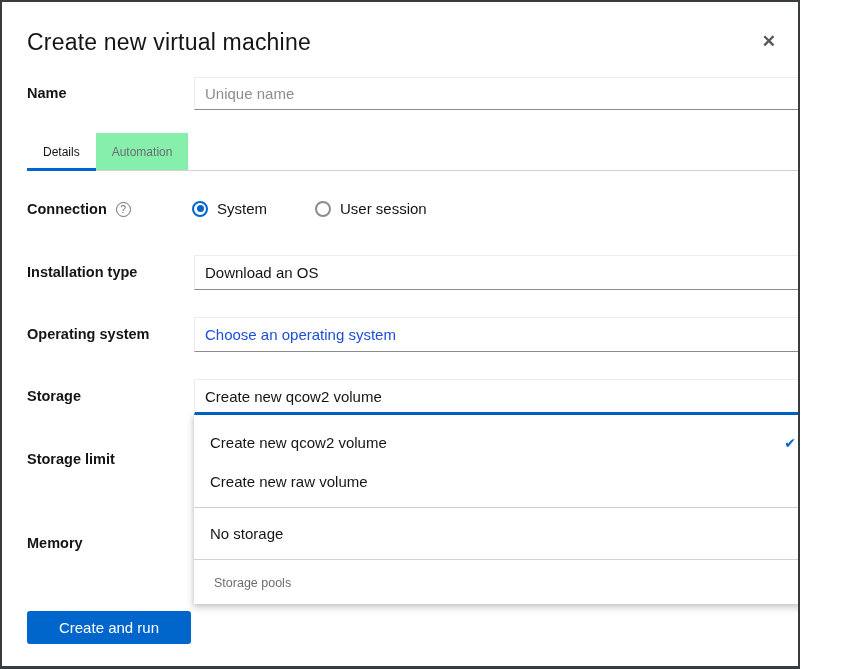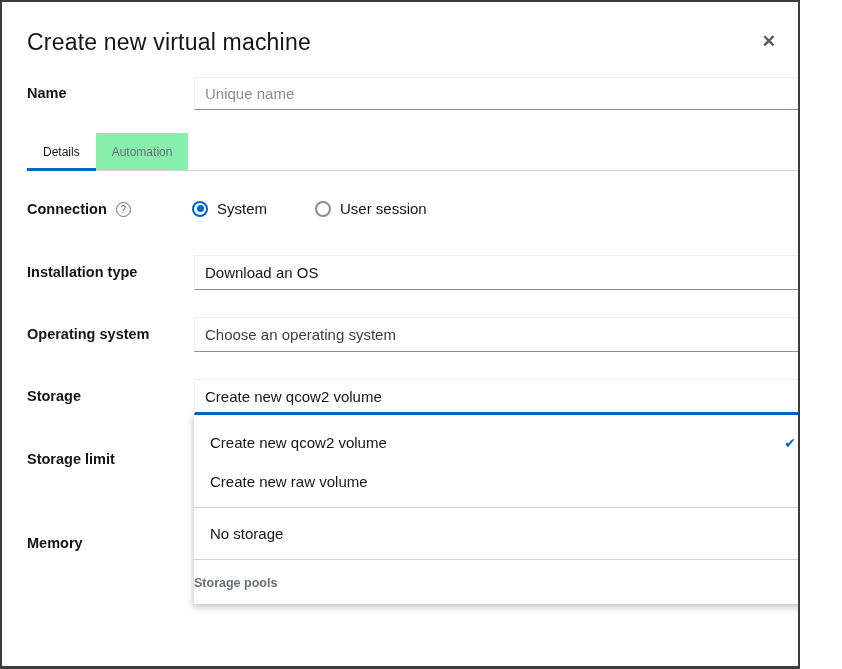--- a/index.html
+++ b/index.html
@@ -76,21 +76,21 @@
   .radio-label { font-size: 15px; margin-left: 9px; color: #151515; }
   
   .select {
     position: absolute; left: 192px; width: 625px; height: 35px;
     border: 1px solid #ededed; border-bottom: 1px solid #8a8d90;
     background: #fff; display: flex; align-items: center;
     justify-content: space-between; padding: 0 12px 0 10px;
     font-size: 15px; cursor: pointer;
   }
   .select .value { color: #151515; }
-  .select .value.placeholder { color: #404040; text-align: center; }
+  .select .value.placeholder { color: #1d4ed8; text-align: center; }
   .select .caret { font-size: 10px; color: #151515; line-height: 1; }
   .select.open { height: 36px; border-bottom: 3px solid #0066cc; }
   
   .primary-btn {
     position: absolute; left: 25px; top: 609px; width: 164px; height: 33px;
     background: #0066cc; color: #fff; border: none; border-radius: 3px;
     font-size: 15px; font-family: inherit; cursor: pointer; z-index: 1;
   }
   
   .menu {
@@ -99,21 +99,21 @@
     box-shadow: 0 3px 7px 1px rgba(3,3,3,0.18), 0 0 4px rgba(3,3,3,0.10);
   }
   .menu-item {
     padding: 11px 16px; font-size: 15px; color: #151515;
     display: flex; align-items: center; justify-content: space-between;
     cursor: pointer;
   }
   .menu-item .check { color: #0066cc; font-size: 14px; font-weight: bold; margin-right: 6px; }
   .menu-divider { border-top: 1px solid #d2d2d2; margin: 6px 0; }
   .menu-group-label {
-    padding: 10px 0 6px; font-size: 12.5px; color: #6a6e73; font-weight: bold;
+    padding: 10px 20px 6px; font-size: 12.5px; color: #6a6e73;
   }
 </style>
 </head>
 <body>
 
 <div class="frame">
 
   <h1 class="dialog-title">Create new virtual machine</h1>
   <button class="close-btn">✕</button>
 
@@ -159,20 +159,21 @@
   <label class="field-label" style="top:386px;">Storage</label>
   <div class="select open" style="top:377px;">
     <span class="value">Create new qcow2 volume</span>
     <span class="caret">▼</span>
   </div>
 
   <label class="field-label" style="top:449px;">Storage limit</label>
 
   <label class="field-label" style="top:533px;">Memory</label>
 
+  <button class="primary-btn">Create and run</button>
 
   <div class="menu">
     <div class="menu-item">
       <span>Create new qcow2 volume</span>
       <span class="check">✔</span>
     </div>
     <div class="menu-item">
       <span>Create new raw volume</span>
     </div>
     <div class="menu-divider"></div>

